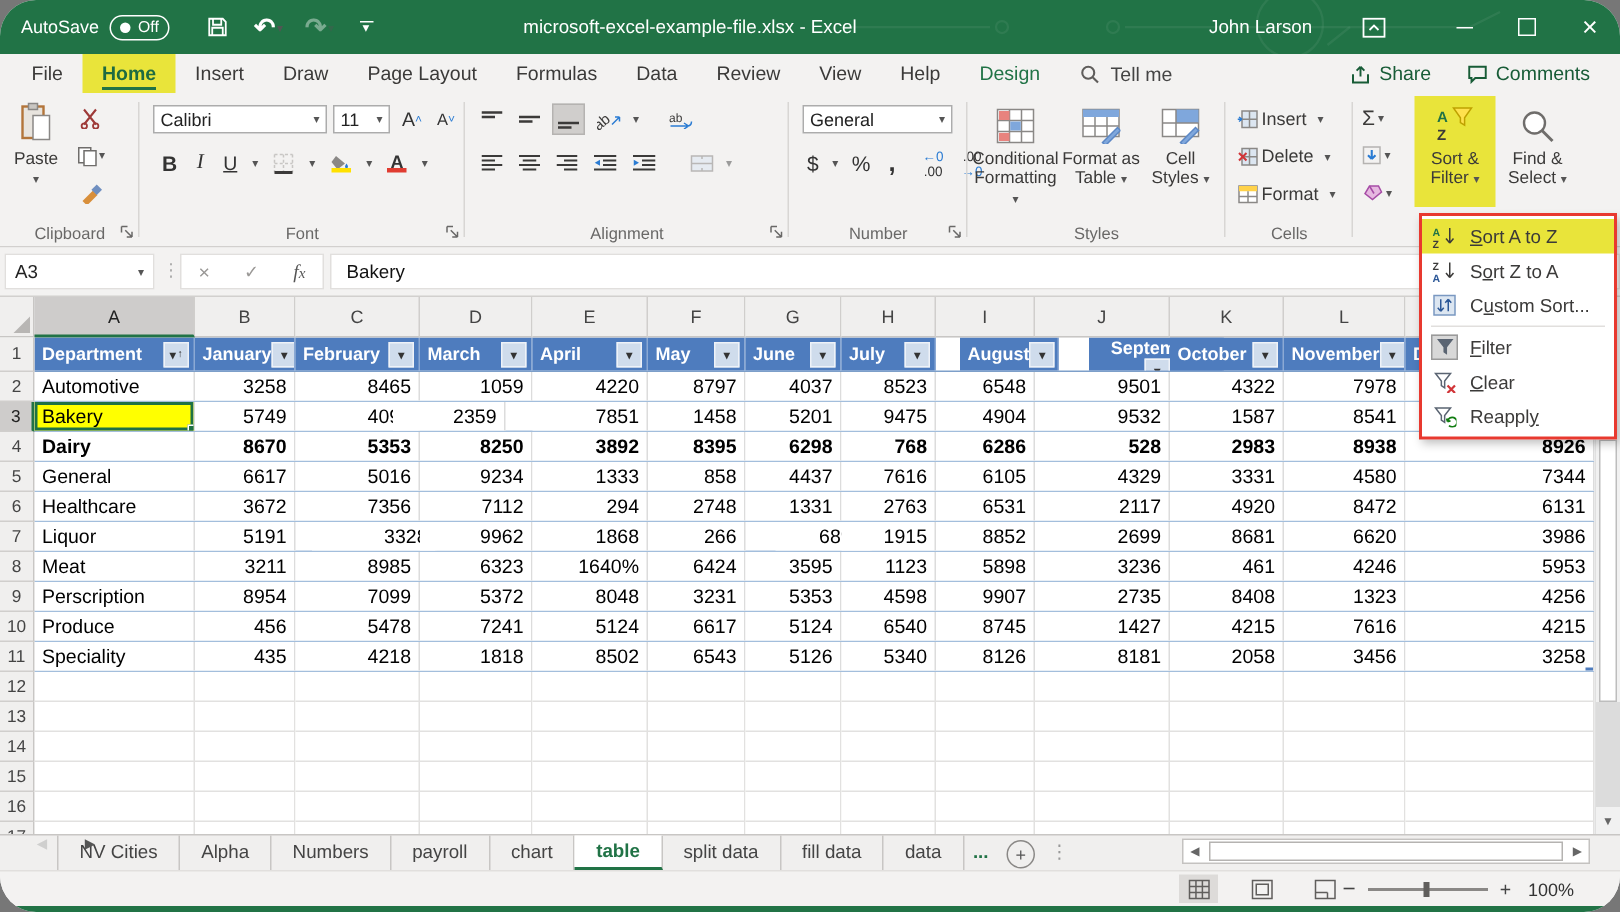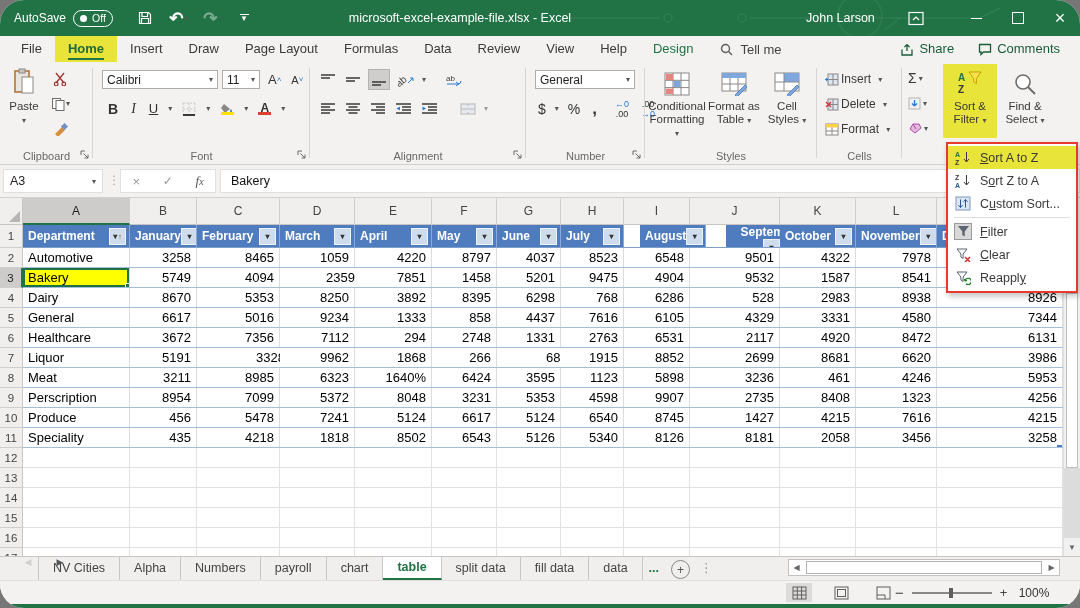--- a/index.html
+++ b/index.html
@@ -657,32 +657,32 @@
           <div class="tcell num" style="left: 601px; width: 66px;">6548</div>
           <div class="tcell num" style="left: 667px; width: 90px;">9501</div>
           <div class="tcell num" style="left: 757px; width: 76px;">4322</div>
           <div class="tcell num" style="left: 833px; width: 81px;">7978</div>
           <div class="tcell num" style="left: 914px; width: 126px;"></div>
         </div>
         <div class="trow" style="top: 43px; height: 20px;">
           <div class="tcell activecell" style="left: 0px; width: 107px;">Bakery<span class="fillhandle"></span></div>
           <div class="tcell num" style="left: 107px; width: 67px;">5749</div>
           <div class="tcell num" style="left: 174px; width: 83px;">4094</div>
-          <div class="tcell num" style="left: 263px; width: 75px; text-align: right;">2359</div>
+          <div class="tcell num" style="left: 239px; width: 75px; text-align: right;">2359</div>
           <div class="tcell num" style="left: 332px; width: 77px;">7851</div>
           <div class="tcell num" style="left: 409px; width: 65px;">1458</div>
           <div class="tcell num" style="left: 474px; width: 64px;">5201</div>
           <div class="tcell num" style="left: 538px; width: 63px;">9475</div>
           <div class="tcell num" style="left: 601px; width: 66px;">4904</div>
           <div class="tcell num" style="left: 667px; width: 90px;">9532</div>
           <div class="tcell num" style="left: 757px; width: 76px;">1587</div>
           <div class="tcell num" style="left: 833px; width: 81px;">8541</div>
           <div class="tcell num" style="left: 914px; width: 126px;"></div>
         </div>
-        <div class="trow" style="top: 63px; height: 20px;">
+        <div class="trow" style="top: 63px; height: 20px; font-weight: bold;">
           <div class="tcell" style="left: 0px; width: 107px;">Dairy</div>
           <div class="tcell num" style="left: 107px; width: 67px;">8670</div>
           <div class="tcell num" style="left: 174px; width: 83px;">5353</div>
           <div class="tcell num" style="left: 257px; width: 75px;">8250</div>
           <div class="tcell num" style="left: 332px; width: 77px;">3892</div>
           <div class="tcell num" style="left: 409px; width: 65px;">8395</div>
           <div class="tcell num" style="left: 474px; width: 64px;">6298</div>
           <div class="tcell num" style="left: 538px; width: 63px;">768</div>
           <div class="tcell num" style="left: 601px; width: 66px;">6286</div>
           <div class="tcell num" style="left: 667px; width: 90px;">528</div>

